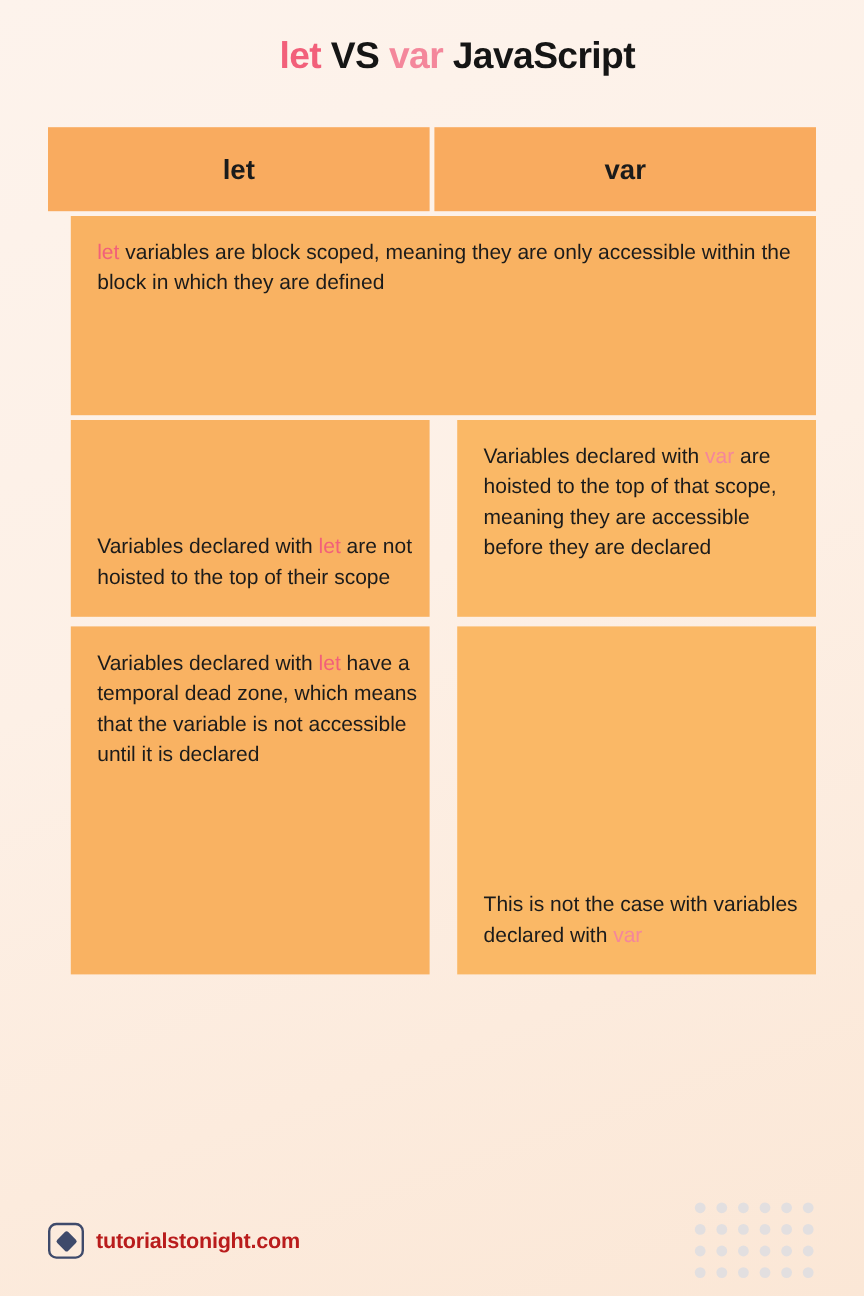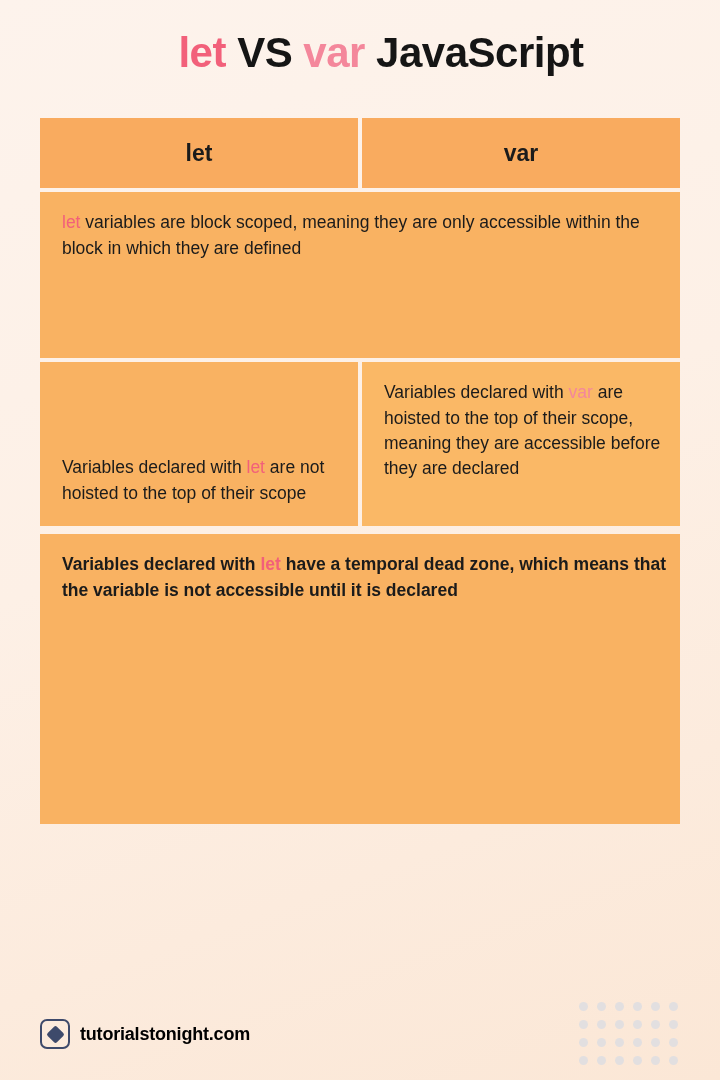--- a/index.html
+++ b/index.html
@@ -29,21 +29,21 @@
     width: 720px;
     height: 1080px;
     display: flex;
     flex-direction: column;
   }
 
   
   .title {
     text-align: center;
     margin-top: 30px;
-    font-size: 42px;
+    font-size: 31px;
     font-weight: bold;
     letter-spacing: -0.5px;
     color: #151515;
     line-height: 1.1;
     white-space: nowrap;
     padding-left: 42px;
   }
   .title .kw { color: #f2607a; }
   .title .kw2 { color: #f4879b; }
 
@@ -73,39 +73,40 @@
     color: #1b1b1b;
   }
 
   .cell {
     flex: 1 1 0;
     background: #f9b262;
     padding: 18px 6px 20px 22px;
     font-size: 17.5px;
     line-height: 1.45;
     color: #1b1b1b;
+    margin-left: 19px;
   }
 
   .cell.alt { background: #fab866; }
 
   .cell-inner { }
 
   .cell.center-v {
     display: flex;
     align-items: flex-end;
   }
 
   .kwl { color: #f2607a; }
   .kwv { color: #f4879b; }
 
   
   .row-1 .cell { min-height: 166px; }
   .row-2 .cell { min-height: 164px; }
   .row-3 .cell { min-height: 135px; }
-  .row-4 .cell { min-height: 290px; font-weight: bold; }
+  .row-4 .cell { min-height: 290px; }
 
   
   .footer {
     position: absolute;
     left: 0;
     right: 0;
     bottom: 0;
     height: 92px;
     display: flex;
     align-items: center;
@@ -130,21 +131,21 @@
   .brand-logo .inner {
     width: 13px;
     height: 13px;
     background: #3e4a6b;
     transform: rotate(45deg);
     border-radius: 2px;
   }
 
   .brand-text {
     font-size: 18px;
-    color: #000000;
+    color: #b91c1c;
     font-weight: bold;
     letter-spacing: -0.2px;
   }
 
   .dots {
     margin-left: auto;
     display: grid;
     grid-template-columns: repeat(6, 11px);
     grid-template-rows: repeat(4, 11px);
     gap: 7px;
@@ -187,32 +188,37 @@
     </div>
 
     <div class="row row-2">
       <div class="cell center-v">
         <div class="cell-inner">
           <span>Variables declared with </span><span class="kwl">let</span><span> are not hoisted to the top of their scope</span>
         </div>
       </div>
       <div class="cell alt">
         <div class="cell-inner">
-          <span>Variables declared with </span><span class="kwv">var</span><span> are hoisted to the top of their scope, meaning they are accessible before they are declared</span>
+          <span>Variables declared with </span><span class="kwv">var</span><span> are hoisted to the top of that scope, meaning they are accessible before they are declared</span>
         </div>
       </div>
     </div>
 
     <div class="row row-3">
     </div>
 
     <div class="row row-4">
       <div class="cell">
         <div class="cell-inner">
           <span>Variables declared with </span><span class="kwl">let</span><span> have a temporal dead zone, which means that the variable is not accessible until it is declared</span>
+        </div>
+      </div>
+      <div class="cell alt center-v">
+        <div class="cell-inner">
+          <span>This is not the case with variables declared with </span><span class="kwv">var</span><span></span>
         </div>
       </div>
     </div>
 
   </div>
 
   <div class="footer">
     <div class="brand">
       <span class="brand-logo">
         <span class="inner"></span>

